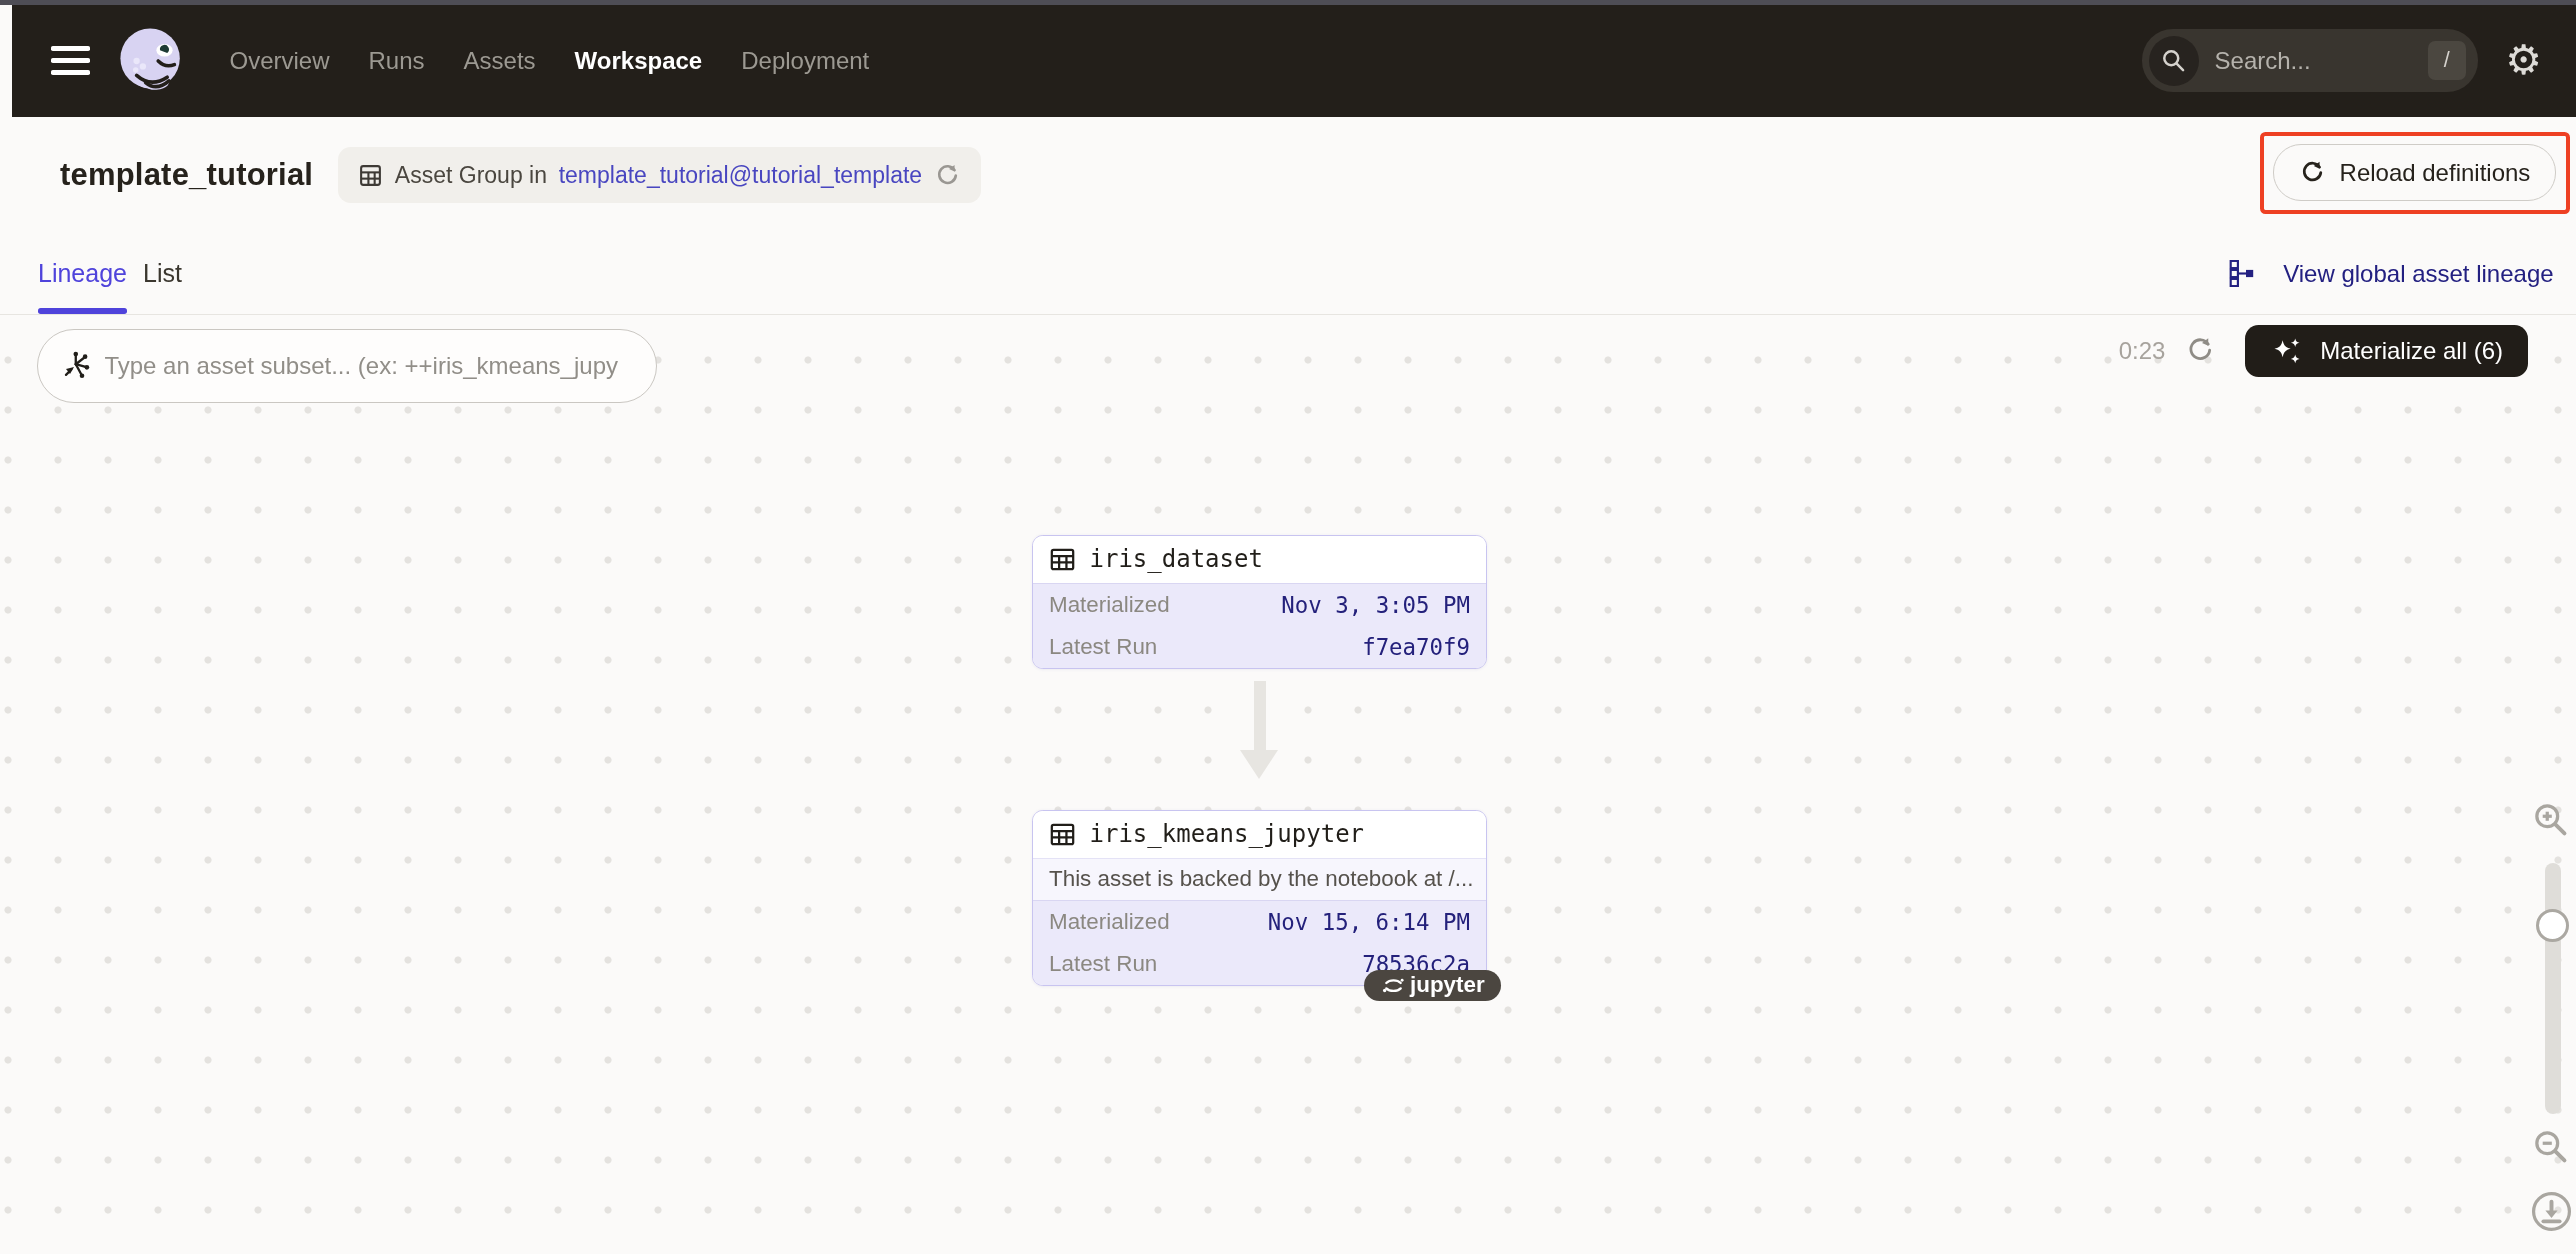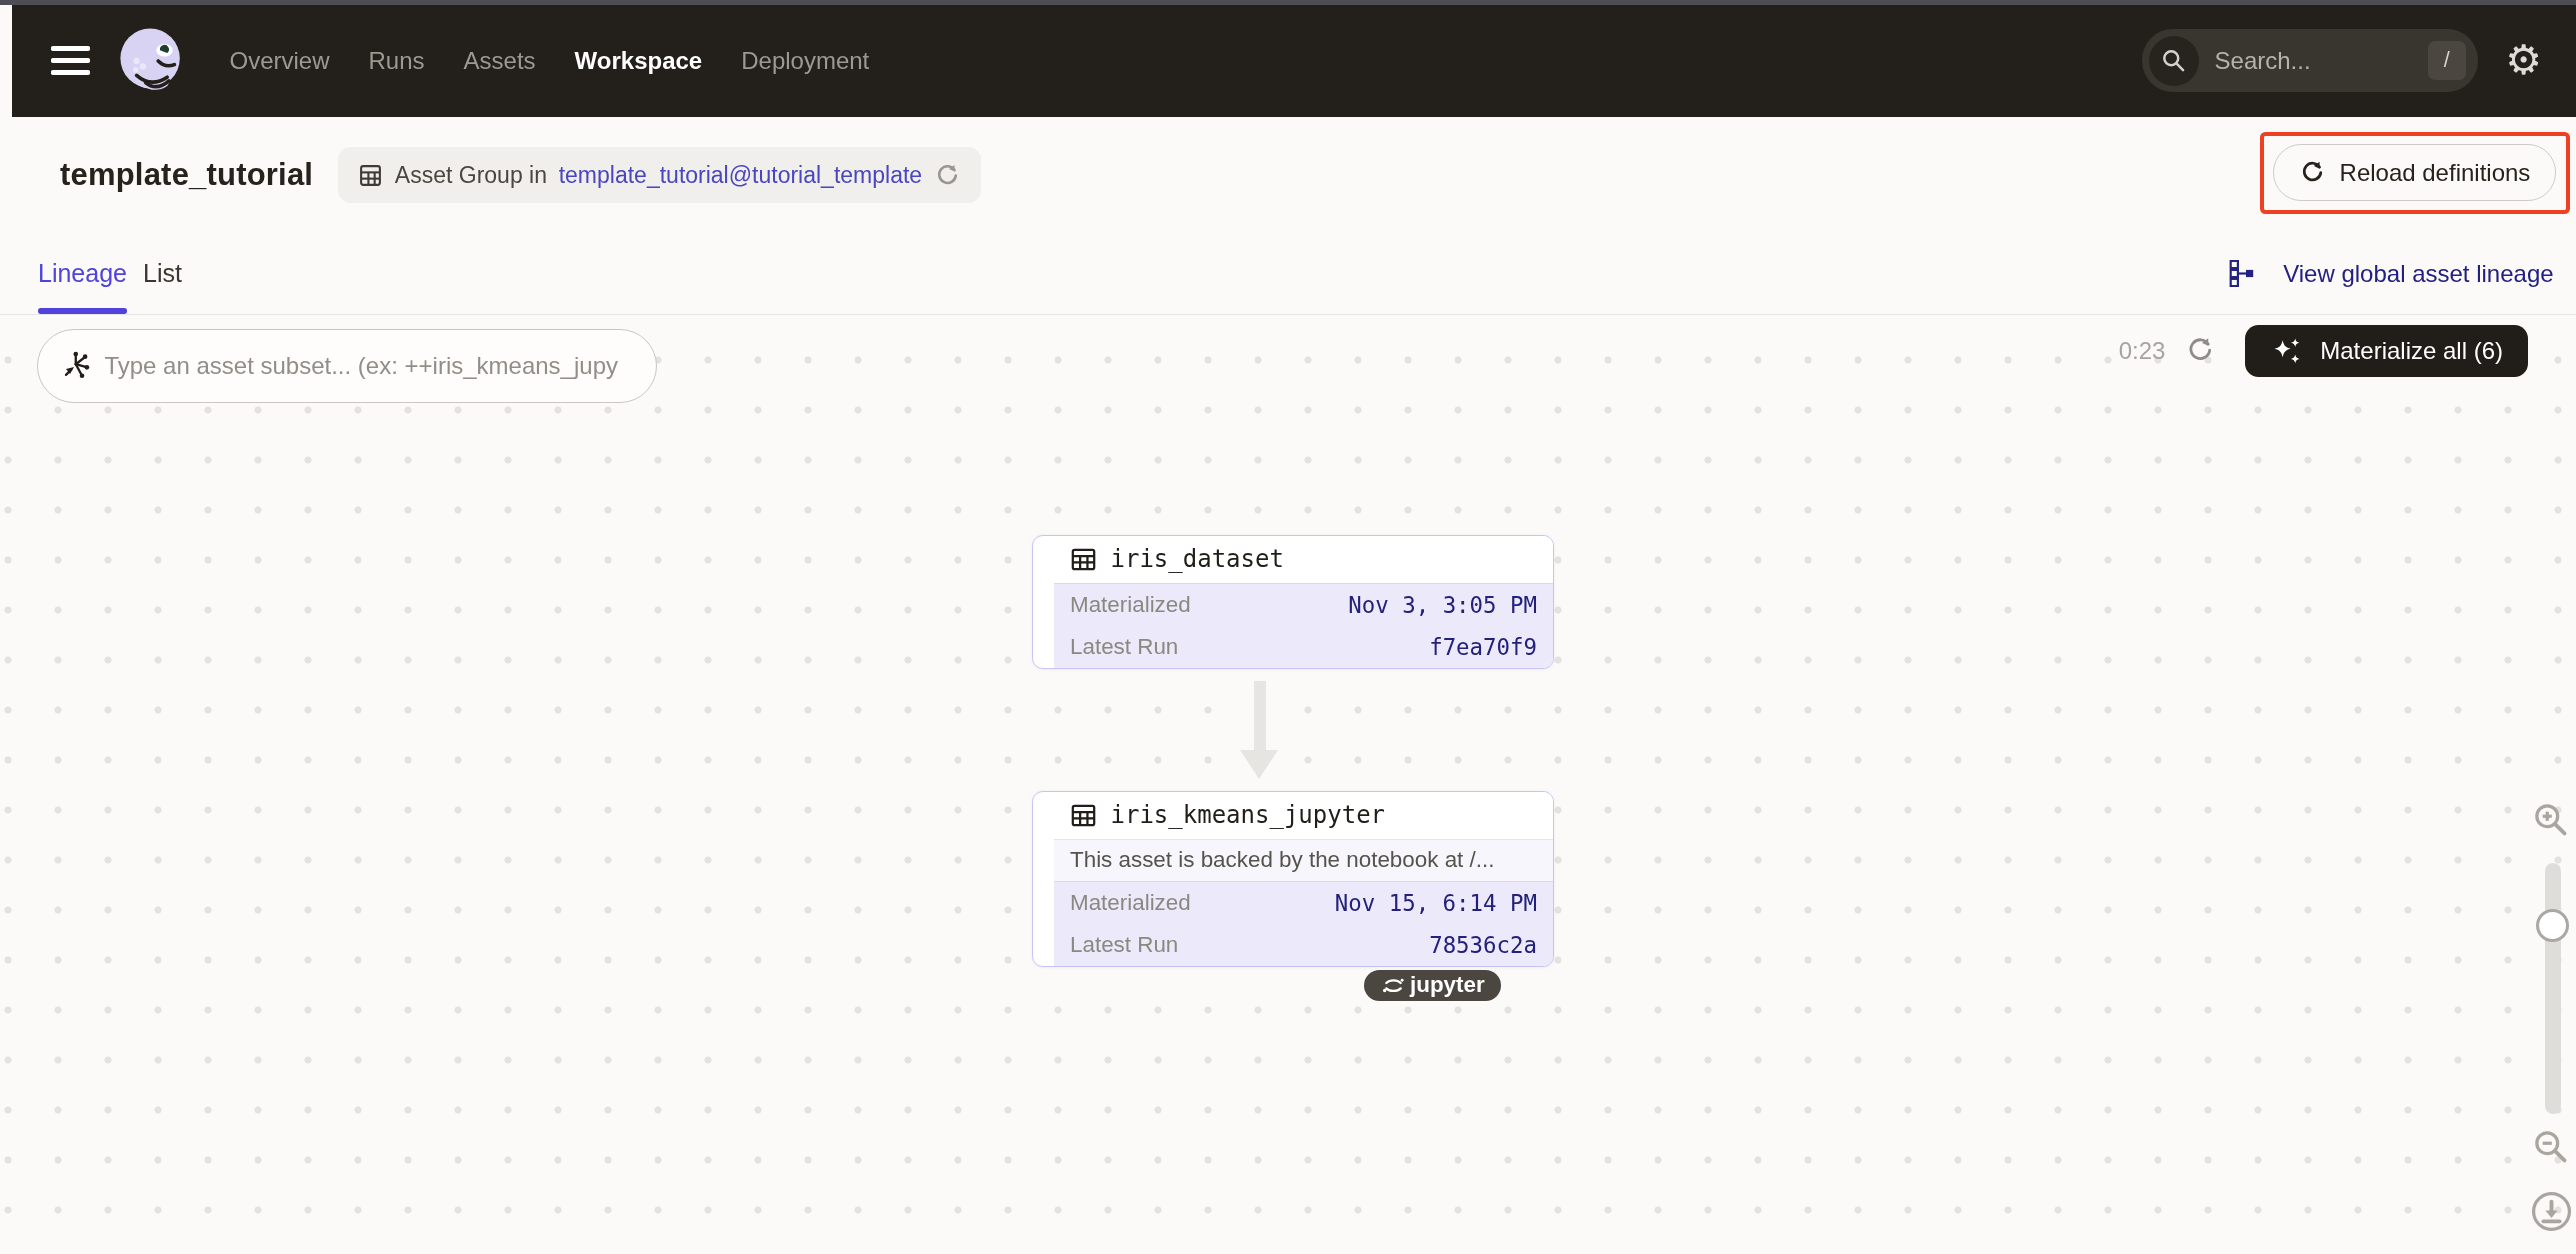--- a/index.html
+++ b/index.html
@@ -56,22 +56,22 @@
     font-size:24px; color:#3B372F; margin-left:14.4px; font-family:"Liberation Sans",sans-serif; }
   .filter-pill input::placeholder { color:#918E88; }
 
   .run-toolbar { position:absolute; top:10px; right:48px; display:flex; align-items:center; gap:20px; }
   .timer { font-size:24px; color:#A7A39D; }
   .materialize-btn { margin-left:9px; height:52px; border:none; border-radius:13.5px; background:#211D18;
     color:#FFFFFF; font-size:24px; display:flex; align-items:center; gap:14.4px; padding:0 25px; cursor:pointer;
     font-family:"Liberation Sans",sans-serif; }
 
   
-  .asset-node { position:absolute; width:522px; border:1.8px solid #C8C4F0; border-radius:10.8px;
-    background:#FFFFFF; overflow:hidden; cursor:pointer; box-shadow:0 0.9px 2.7px rgba(80,76,160,.08);padding-left:21px; }
+  .asset-node { position:absolute; width:455px; border:1.8px solid #C8C4F0; border-radius:10.8px;
+    background:#FFFFFF; overflow:hidden; cursor:pointer; box-shadow:0 0.9px 2.7px rgba(80,76,160,.08); }
   .node-header { height:47px; display:flex; align-items:center; gap:13.5px; padding:0 16px; background:#FFFFFF; }
   .node-name { font-family:"DejaVu Sans Mono", monospace; font-size:24px; color:#211E19; }
   .node-desc { height:42px; display:flex; align-items:center; padding:0 16px; background:#F7F6FD;
     border-top:0.9px solid #E4E2F6; font-size:22.4px; color:#56524C; white-space:nowrap; overflow:hidden; }
   .node-stats { background:#EBE9FA; border-top:0.9px solid #D9D6F2; }
   .stat-row { height:42px; display:flex; align-items:center; justify-content:space-between; padding:0 16px; }
   .stat-label { font-size:22.4px; color:#8B8881; }
   .stat-value { font-family:"DejaVu Sans Mono", monospace; font-size:22.4px; color:#24217B; }
 
   .edge-shaft { position:absolute; left:1254px; top:366px; width:11.7px; height:70px; background:#E7E5E1; }
@@ -252,21 +252,21 @@
         <div class="stat-row">
           <span class="stat-label">Latest Run</span>
           <span class="stat-value">f7ea70f9</span>
         </div>
       </div>
     </div>
 
     <div class="edge-shaft"></div>
     <div class="edge-head"></div>
 
-    <div class="asset-node" style="left:1032px; top:476px;text-align:center;">
+    <div class="asset-node" style="left:1032px; top:495px;text-align:center;">
       <div class="node-header">
         <span>
           <svg width="27" height="27" viewBox="0 0 24 24">
             <rect x="2.5" y="3.5" width="19" height="17" rx="1.5" fill="none" stroke="#211E19" stroke-width="2"></rect>
             <line x1="2.5" y1="9" x2="21.5" y2="9" stroke="#211E19" stroke-width="2"></line>
             <line x1="9" y1="9" x2="9" y2="20.5" stroke="#211E19" stroke-width="2"></line>
             <line x1="15.5" y1="9" x2="15.5" y2="20.5" stroke="#211E19" stroke-width="2"></line>
             <line x1="2.5" y1="14.5" x2="21.5" y2="14.5" stroke="#211E19" stroke-width="2"></line>
           </svg>
         </span>

